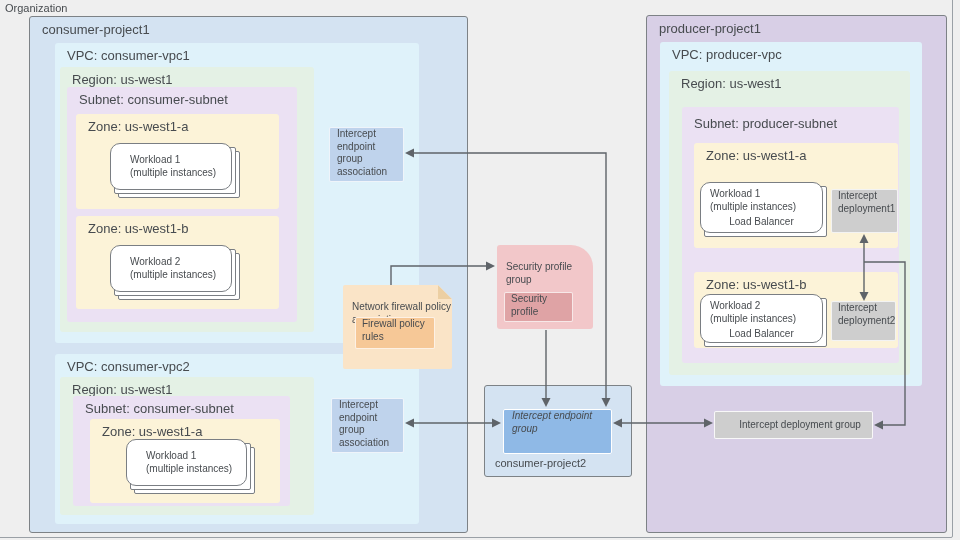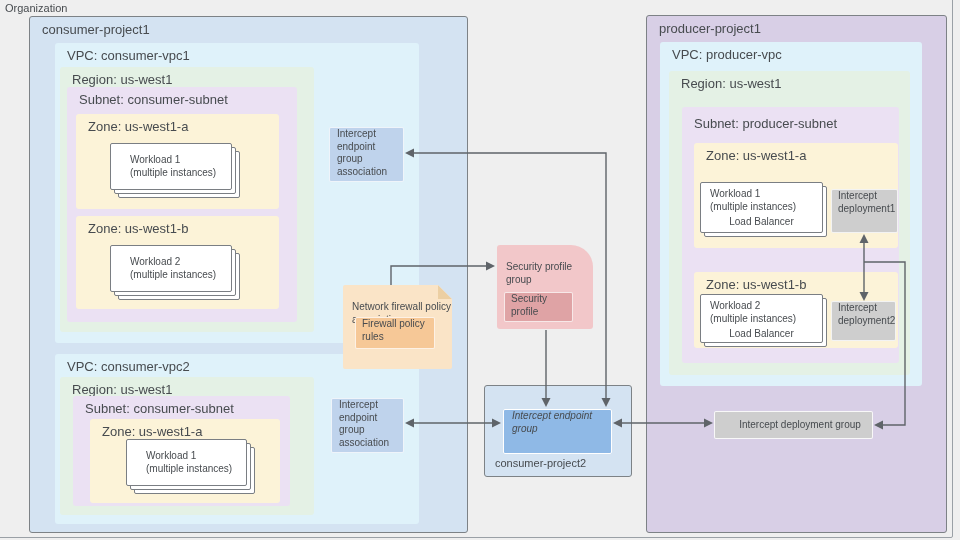--- a/index.html
+++ b/index.html
@@ -26,21 +26,21 @@
   .workload::before,.workload::after{
     content:"";position:absolute;width:100%;height:100%;box-sizing:border-box;
     background:#fff;border:1px solid var(--card-border,#7a7e83);border-radius:2px;
   }
   .workload.stack2::before{left:8px;top:8px;}
   .workload.stack2::after{left:4px;top:4px;}
   .workload.stack1::before{left:4px;top:4px;}
   .workload.stack1::after{display:none;}
   .wl-face{
     position:relative;z-index:1;width:100%;height:100%;box-sizing:border-box;
-    background:#fff;border:1px solid var(--card-border,#7a7e83);border-radius:2px;
+    background:#fff;border:1px solid var(--card-border,#7a7e83);border-radius:10px;
     font-size:10px;line-height:12.5px;
   }
   .wl-face.center{display:flex;flex-direction:column;justify-content:center;padding-left:19px;}
   .wl-face.producer{padding:5px 0 0 9px;}
   .wl-lb{text-align:center;margin-top:3px;padding-right:9px;}
   
   #nfpa{
     clip-path:polygon(0 0,calc(100% - 14px) 0,100% 14px,100% 100%,0 100%);
   }
   #nfpa::after{

